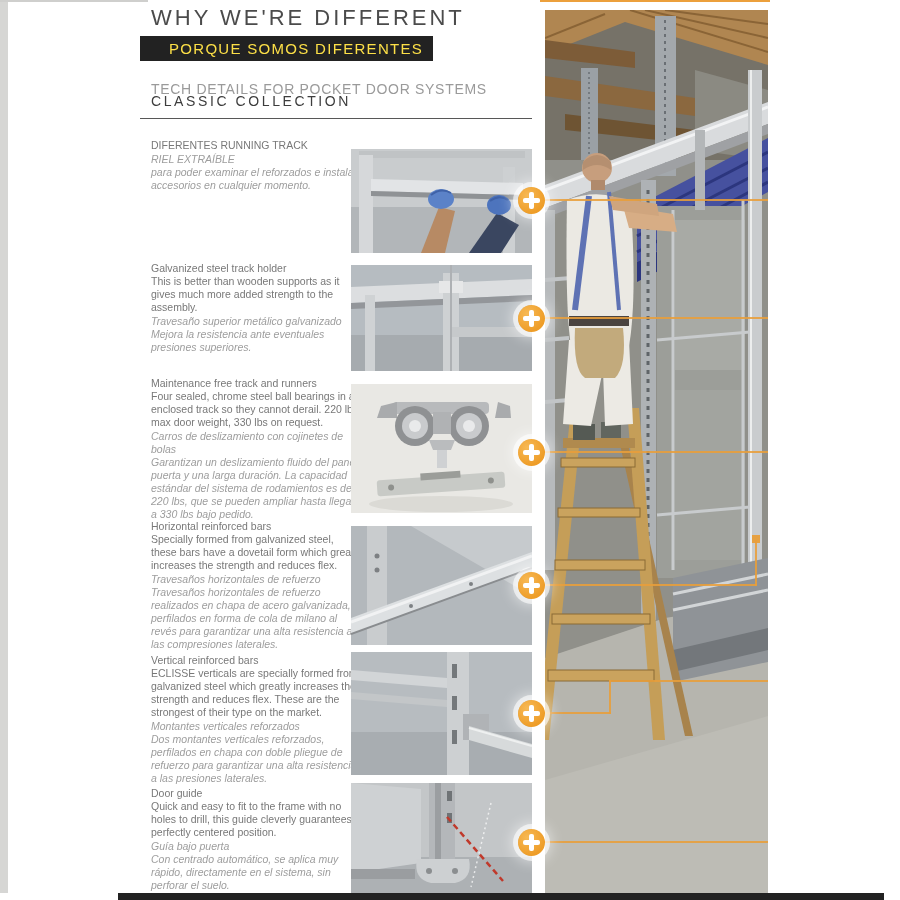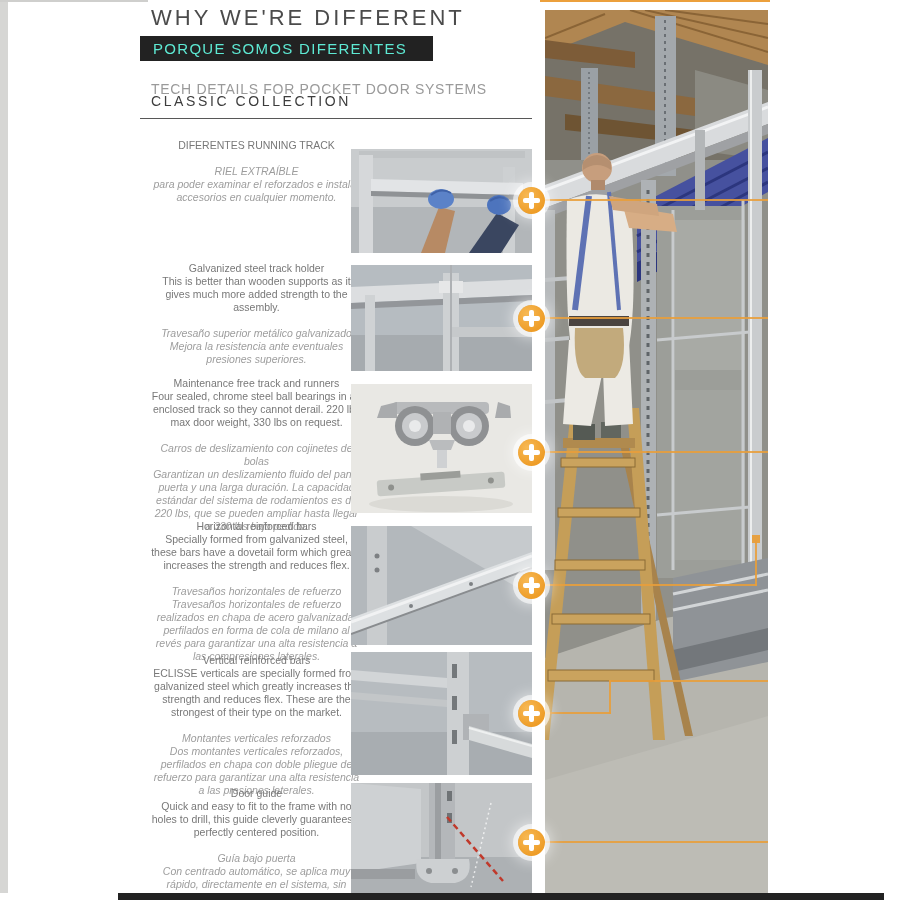--- a/index.html
+++ b/index.html
@@ -1,35 +1,35 @@
 <!DOCTYPE html>
 <html><head>
 <meta charset="utf-8">
 <style>
   html,body{margin:0;padding:0;background:#fff;}
   .page{position:relative;width:900px;height:900px;background:#fff;overflow:hidden;
-        font-family:"Liberation Sans",sans-serif;text-align:center;}
+        font-family:"Liberation Sans",sans-serif;}
   
   .left-strip{position:absolute;left:0;top:0;width:8px;height:893px;background:#d6d6d4;}
   .top-strip{position:absolute;left:0;top:0;width:148px;height:2px;background:#cfcfcd;}
   .photo-top-strip{position:absolute;left:540px;top:0;width:230px;height:2px;background:#eca03c;}
   .bottom-bar{position:absolute;left:118px;top:893px;width:766px;height:7px;background:#222;}
   
   .title-en{position:absolute;left:151px;top:5px;font-size:22px;letter-spacing:3px;
             color:#4b4b4b;font-weight:400;white-space:nowrap;}
   .title-bar{position:absolute;left:140px;top:36px;width:293px;height:25px;background:#222;
-             color:#5eead4;display:flex;align-items:center;padding-left:13px;box-sizing:border-box;
+             color:#fde047;display:flex;align-items:center;padding-left:29px;box-sizing:border-box;
              font-size:15px;letter-spacing:1.3px;font-weight:400;white-space:nowrap;}
   .kicker{position:absolute;left:151px;top:81px;font-size:14px;letter-spacing:0.7px;color:#9a9a9a;white-space:nowrap;}
   .collection{position:absolute;left:151px;top:93px;font-size:14px;letter-spacing:2.6px;color:#3d3d3d;white-space:nowrap;}
   .header-rule{position:absolute;left:140px;top:118px;width:392px;height:1px;background:#575757;}
   
   .sec{position:absolute;left:151px;width:211px;font-size:10.5px;line-height:13px;
        color:#787878;}
-  .sec .es{margin-top:13px;color:#9d9d9d;font-style:italic;}
+  .sec .es{margin-top:1px;color:#9d9d9d;font-style:italic;}
   
   .thumb{position:absolute;left:351px;width:181px;overflow:hidden;z-index:2;}
   .thumb svg{display:block;width:100%;height:100%;}
   
   .photo{position:absolute;left:545px;top:10px;width:223px;height:883px;overflow:hidden;z-index:1;}
   .photo svg{display:block;width:100%;height:100%;}
   
   .conn{position:absolute;background:rgba(232,158,58,0.88);z-index:3;}
   .conn-dot{position:absolute;width:8px;height:8px;background:rgba(232,158,58,0.95);z-index:3;}
   

